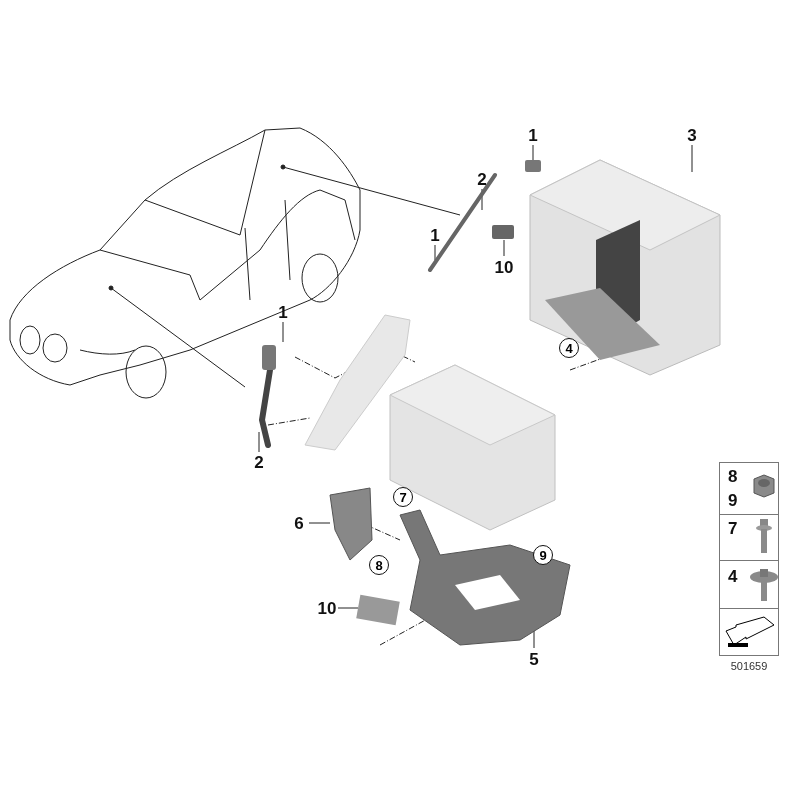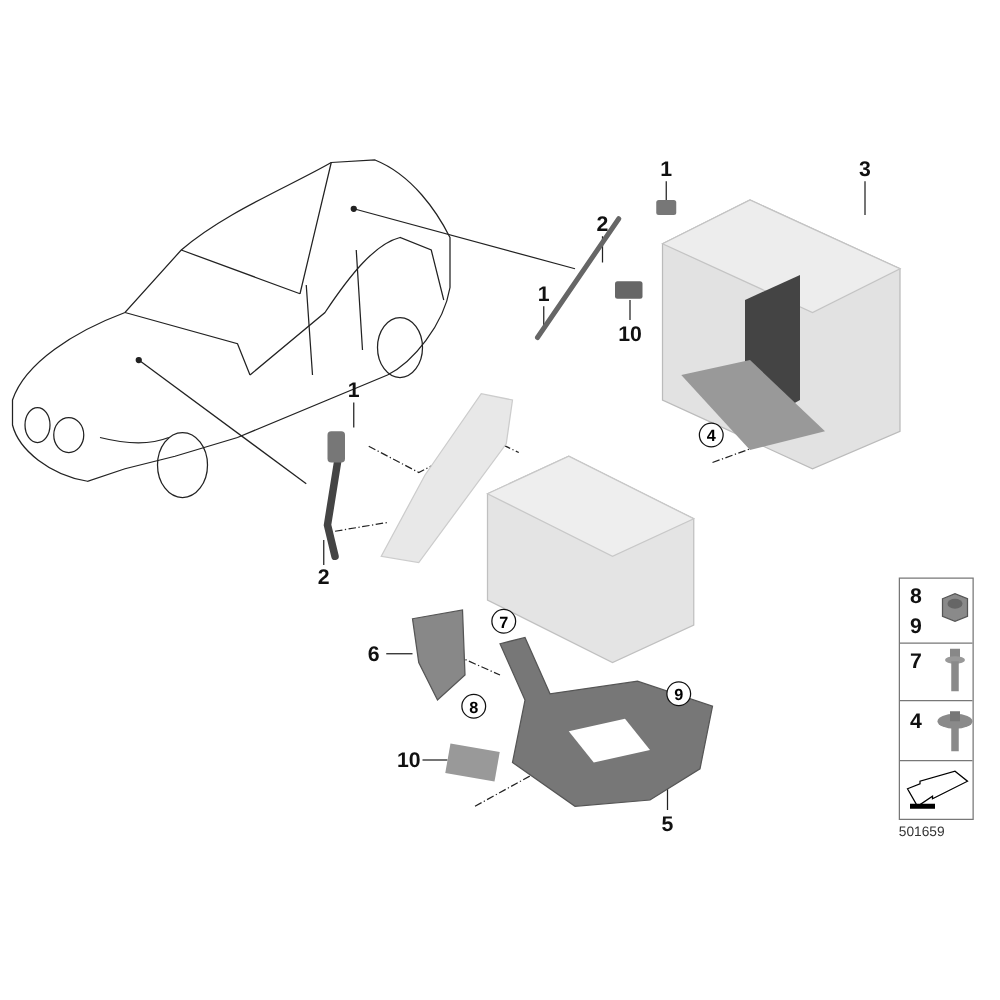--- a/index.html
+++ b/index.html
@@ -3,21 +3,21 @@
 <meta charset="utf-8">
 <style>
   html,body{margin:0;padding:0;background:#fff;}
   #canvas{position:relative;width:800px;height:800px;overflow:hidden;background:#fff;font-family:"Liberation Sans",sans-serif;}
   svg{position:absolute;left:0;top:0;}
   .lbl{position:absolute;font-weight:bold;font-size:17px;color:#111;line-height:1;transform:translate(-50%,-50%);}
   .circ{position:absolute;width:20px;height:20px;border:1.6px solid #111;border-radius:50%;font-weight:bold;font-size:13px;display:flex;align-items:center;justify-content:center;transform:translate(-50%,-50%);background:#fff;box-sizing:border-box;}
   #legend{position:absolute;left:719px;top:462px;width:60px;height:194px;border:1.4px solid #777;box-sizing:border-box;background:#fff;}
   .cell{position:absolute;left:0;width:100%;border-bottom:1.2px solid #777;box-sizing:border-box;}
   .cell .n{position:absolute;font-weight:bold;font-size:17px;color:#111;}
-  #diag-id{position:absolute;left:719px;top:660px;width:60px;font-size:11px;color:#333;}
+  #diag-id{position:absolute;left:719px;top:660px;width:60px;text-align:center;font-size:11px;color:#333;}
 </style>
 </head>
 <body>
 
 <div id="canvas">
 <svg width="800" height="800" viewBox="0 0 800 800">
   <g fill="none" stroke="#222" stroke-width="1">
     <path d="M10,320 C20,290 60,265 100,250 L145,200 C180,170 230,150 265,130 L300,128 C330,140 350,170 360,190 L360,230 C355,260 330,290 310,300 L190,350 L140,365 L100,375 L70,385 C40,380 15,360 10,340 Z"></path>
     <path d="M100,250 L190,275 L200,300 M145,200 L240,235 M240,235 L265,130"></path>
     <path d="M200,300 L260,250 C280,220 300,195 320,190 L345,200 L355,240"></path>

